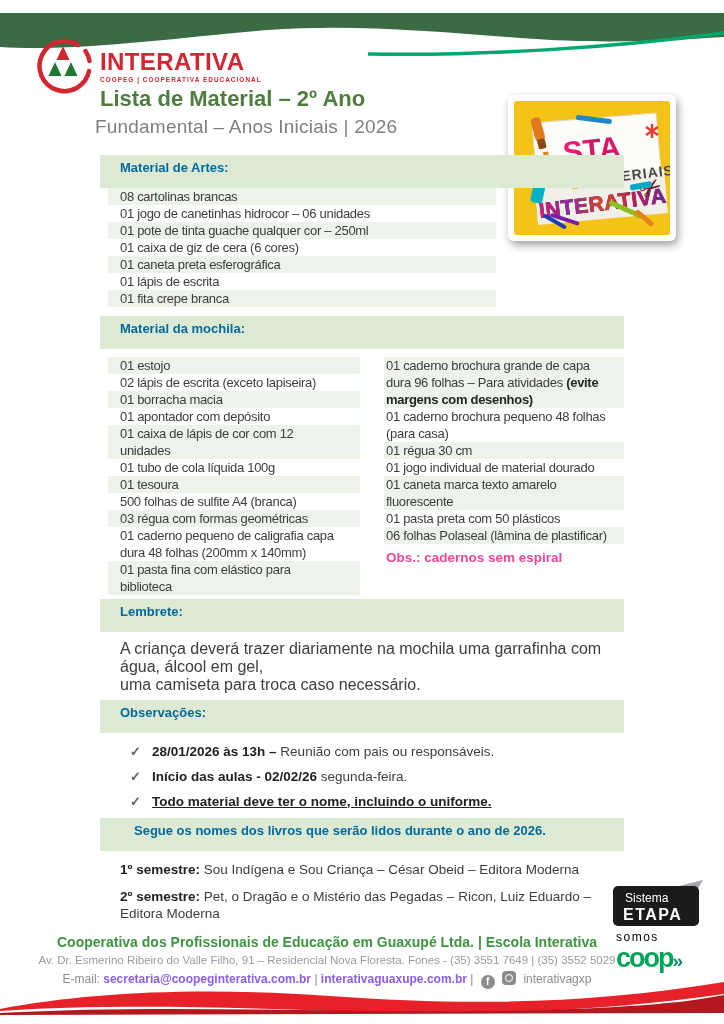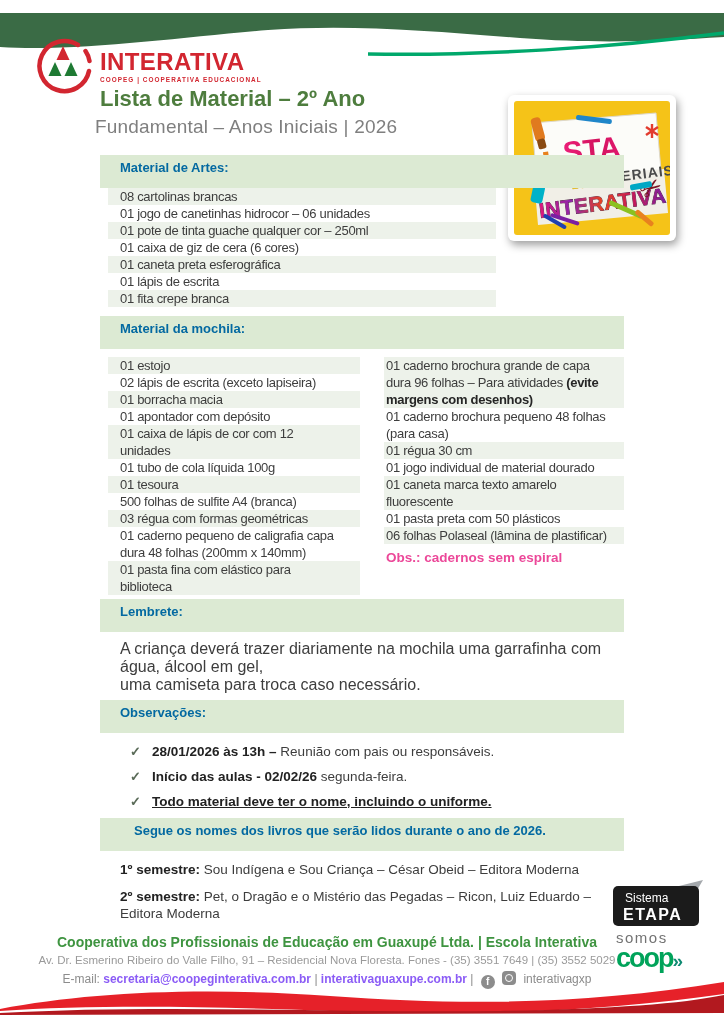--- a/index.html
+++ b/index.html
@@ -58,21 +58,21 @@
   .footer-line3{font-size:12px;color:#8c8c8c;margin-top:5px;}
   .footer-line3 .bold{font-weight:bold;color:#8b5cf6;}
   .icon-fb{display:inline-block;width:14px;height:14px;border-radius:50%;background:#8c8c8c;
            color:#fff;font-size:10px;font-weight:bold;line-height:14px;text-align:center;
            vertical-align:-2px;margin:0 2px 0 4px;}
   .icon-ig{display:inline-block;width:14px;height:14px;background:#8c8c8c;border-radius:4px;
            position:relative;vertical-align:-2px;margin:0 4px 0 2px;}
   .icon-ig::before{content:"";position:absolute;inset:3px;border:1.6px solid #fff;border-radius:50%;}
   .etapa{position:absolute;left:613px;top:880px;}
   .coop{position:absolute;left:612px;top:930px;width:90px;padding-left:4px;}
-  .coop-top{display:block;font-size:15px;color:#737373;letter-spacing:1.5px;line-height:15px;}
+  .coop-top{display:block;font-size:12px;color:#000000;letter-spacing:1.5px;line-height:15px;}
   .coop-bottom{font-size:27px;font-weight:bold;color:#00a35a;letter-spacing:-2px;line-height:26px;}
   .coop-arrow{color:#0f8a72;font-size:19px;font-weight:bold;letter-spacing:0;}
   .bottom-wave{position:absolute;top:980px;left:0;}
 </style>
 </head>
 <body>
 
 <div class="page">
 
   <svg class="top-wave" width="724" height="64" viewBox="0 0 724 64">

